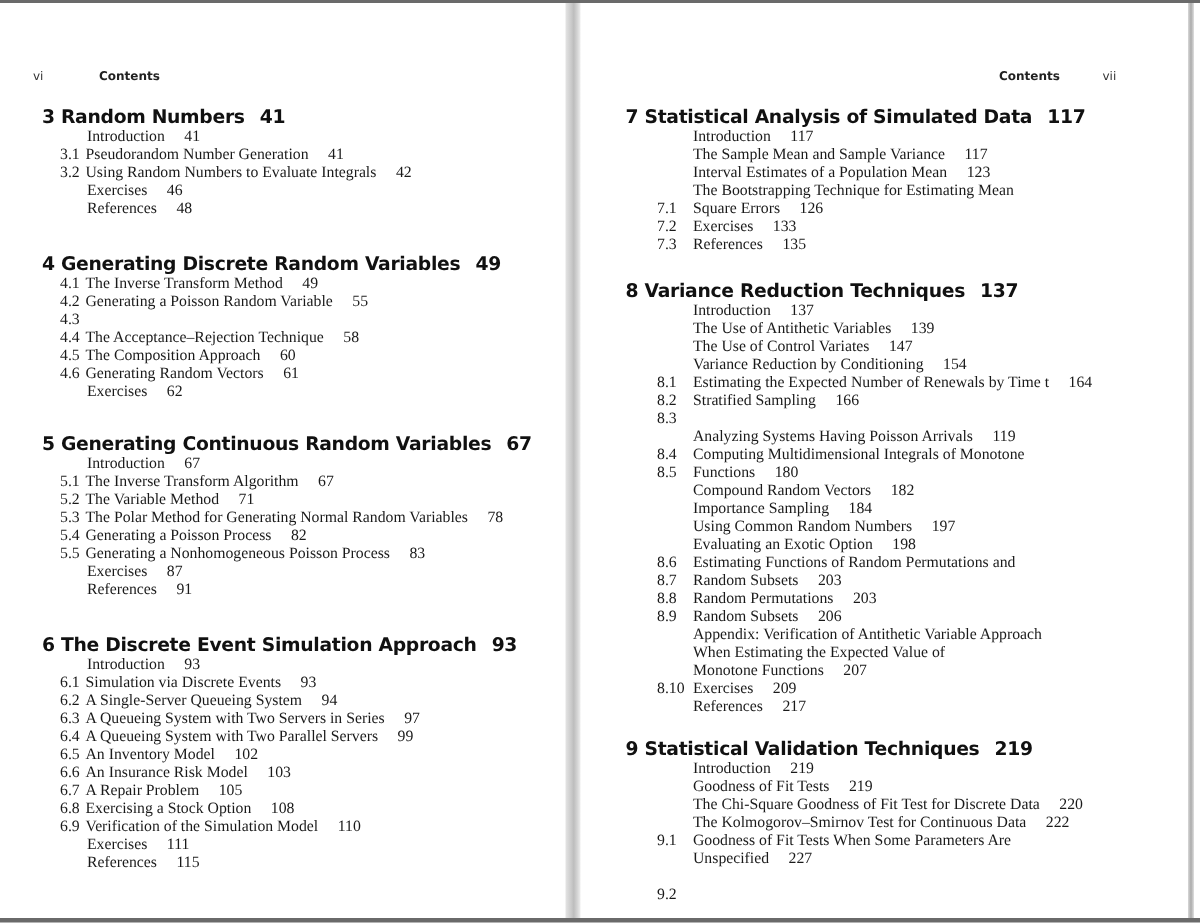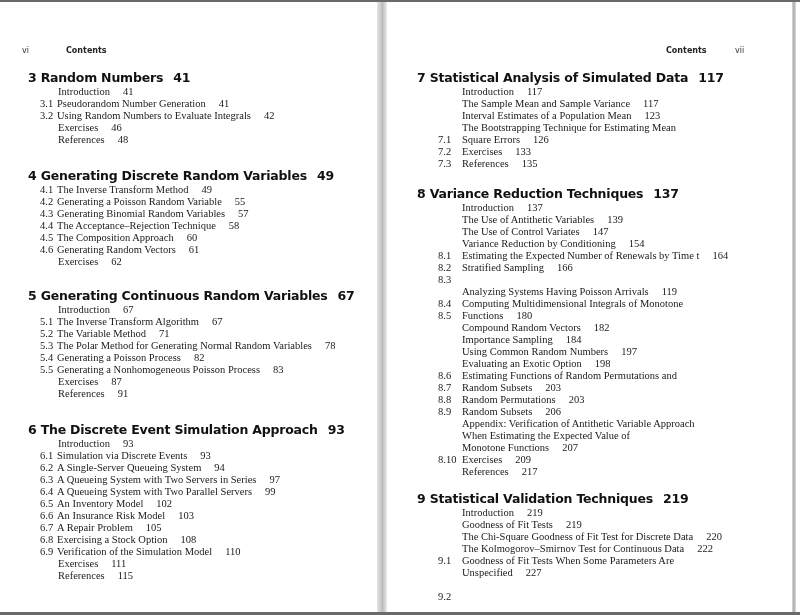--- a/index.html
+++ b/index.html
@@ -96,21 +96,20 @@
       <div class="entry">
         <span class="num">4.1</span>
         <span class="txt"><span>The Inverse Transform Method</span><span class="pg">49</span></span>
       </div>
       <div class="entry">
         <span class="num">4.2</span>
         <span class="txt"><span>Generating a Poisson Random Variable</span><span class="pg">55</span></span>
       </div>
       <div class="entry">
         <span class="num">4.3</span>
-        <span class="txt"><span>Generating Binomial Random Variables</span><span class="pg">57</span></span>
       </div>
       <div class="entry">
         <span class="num">4.4</span>
         <span class="txt"><span>The Acceptance–Rejection Technique</span><span class="pg">58</span></span>
       </div>
       <div class="entry">
         <span class="num">4.5</span>
         <span class="txt"><span>The Composition Approach</span><span class="pg">60</span></span>
       </div>
       <div class="entry">

